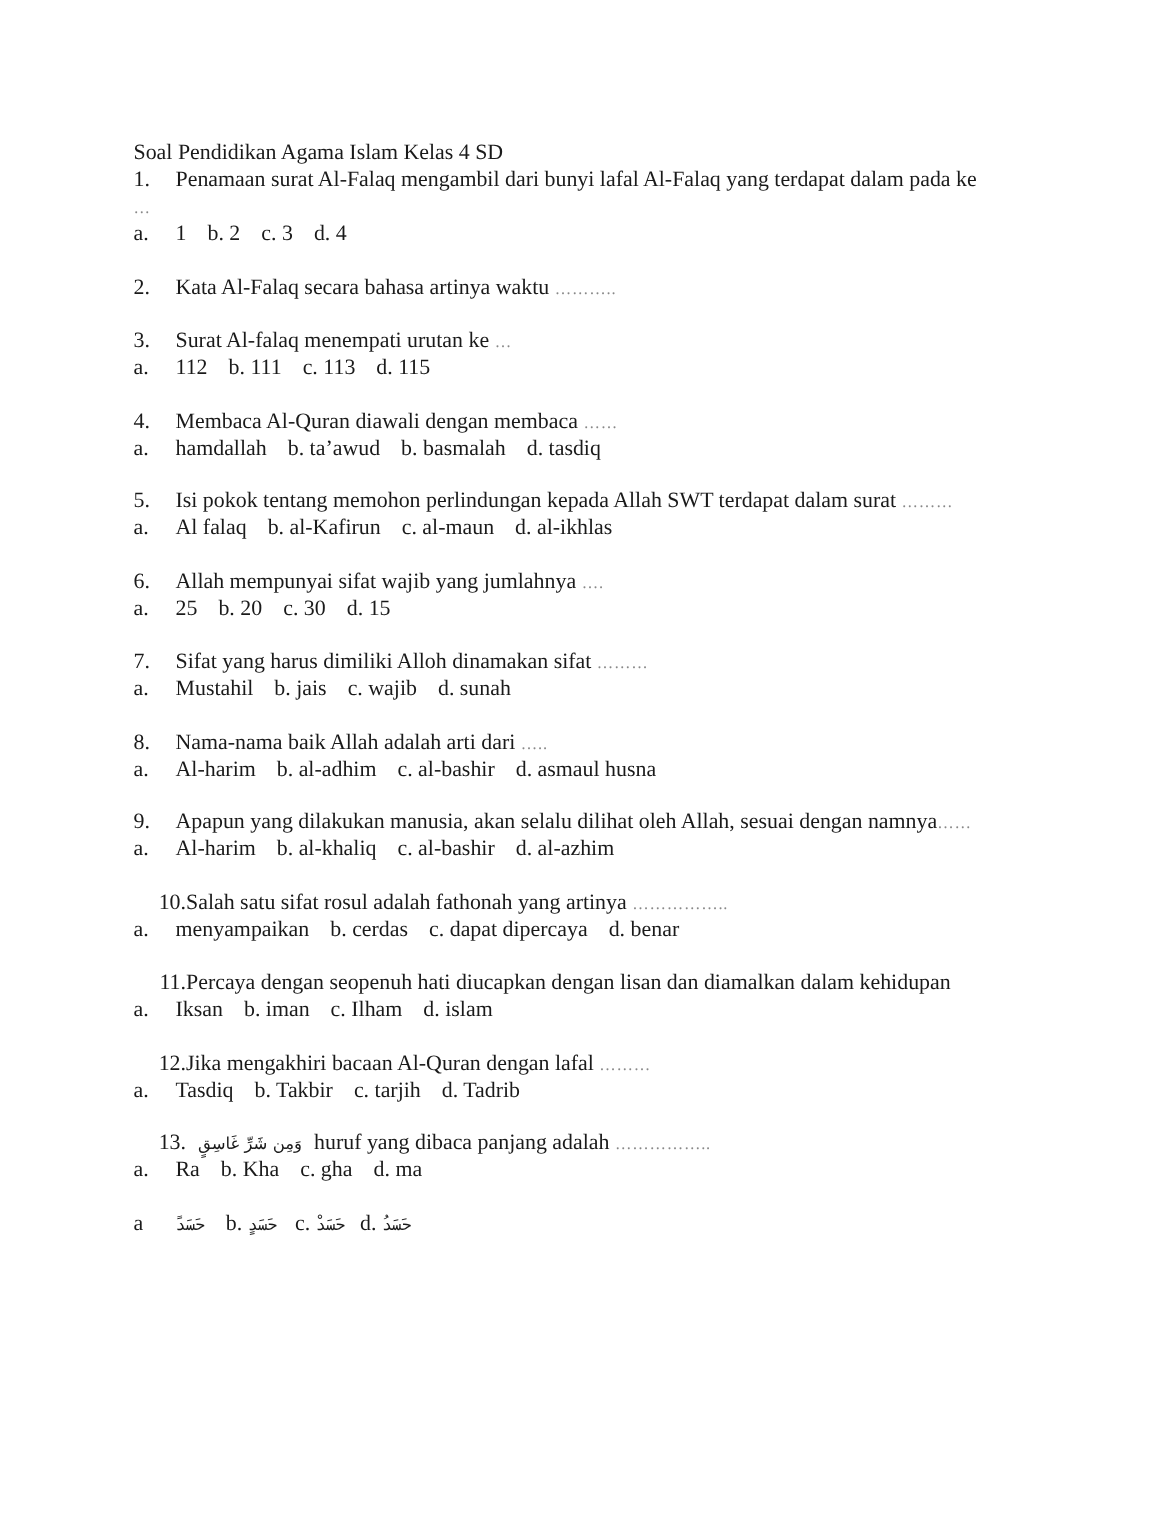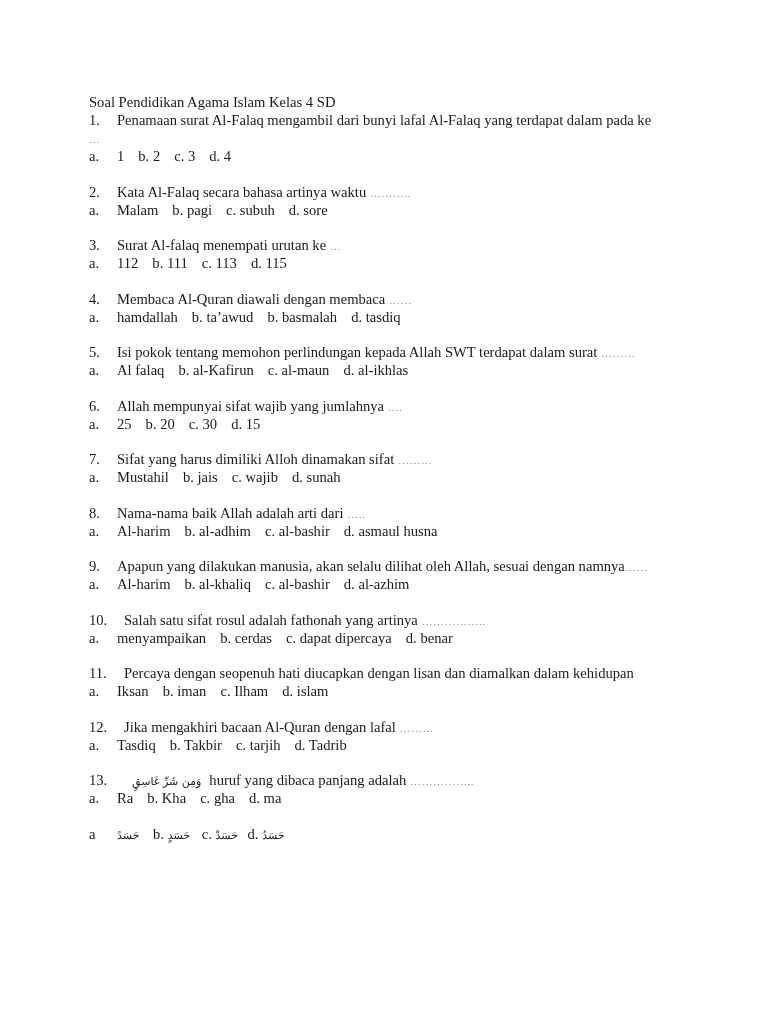--- a/index.html
+++ b/index.html
@@ -37,20 +37,21 @@
     }
     .gap {
       height: 17.5px;
     }
     .num {
       display: inline-block;
       width: 28px;
     }
     .num.wide {
       width: 35px;
+      text-align: right;
     }
     .opt-letter {
       display: inline-block;
       width: 28px;
     }
     .opt {
       display: inline-block;
       margin-right: 14px;
     }
     .dots {
@@ -60,21 +61,21 @@
     }
     .arabic {
       font-family: "DejaVu Sans", sans-serif;
       font-size: 11px;
       direction: rtl;
       unicode-bidi: embed;
       display: inline-block;
       margin: 0 8px;
     }
     .arabic-opt {
-      font-family: Liberation Serif, serif;
+      font-family: Liberation Mono, monospace;
       font-size: 11px;
       direction: rtl;
       unicode-bidi: embed;
     }
     .cont-line {
       height: 18px;
       line-height: 18px;
     }
   </style>
 </head>
@@ -89,23 +90,20 @@
       <span class="num">1.</span><span>Penamaan surat Al-Falaq mengambil dari bunyi lafal Al-Falaq yang terdapat dalam pada ke</span>
     </div>
     <div class="line"><span class="dots">…</span></div>
     <div class="line">
       <span class="opt-letter">a.</span><span class="opt">1</span><span class="opt">b. 2</span><span class="opt">c. 3</span><span class="opt">d. 4</span>
     </div>
     <div class="gap"></div>
 
     <div class="line">
       <span class="num">2.</span><span>Kata Al-Falaq secara bahasa artinya waktu</span> <span class="dots">………..</span>
-    </div>
-    <div class="line">
-      <span class="opt-letter">a.</span><span class="opt">Malam</span><span class="opt">b. pagi</span><span class="opt">c. subuh</span><span class="opt">d. sore</span>
     </div>
     <div class="gap"></div>
 
     <div class="line">
       <span class="num">3.</span><span>Surat Al-falaq menempati urutan ke</span> <span class="dots">…</span>
     </div>
     <div class="line">
       <span class="opt-letter">a.</span><span class="opt">112</span><span class="opt">b. 111</span><span class="opt">c. 113</span><span class="opt">d. 115</span>
     </div>
     <div class="gap"></div>

